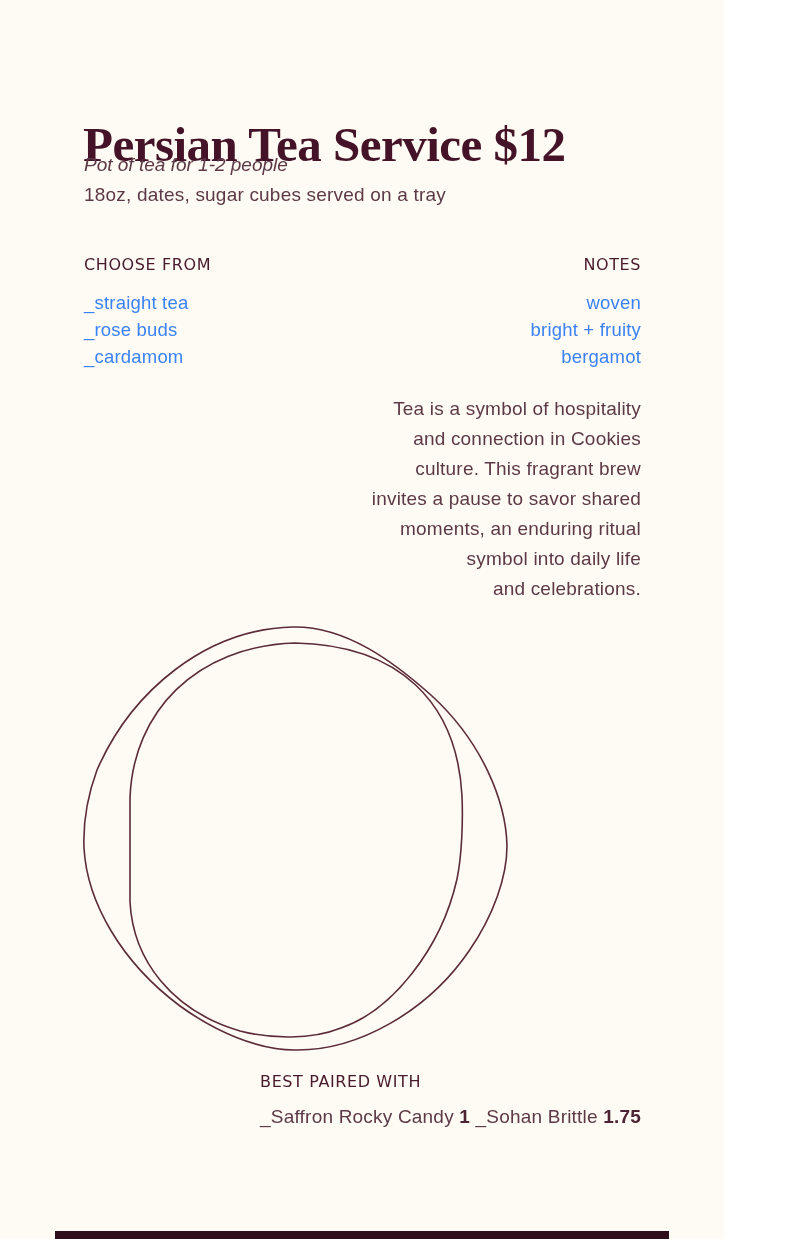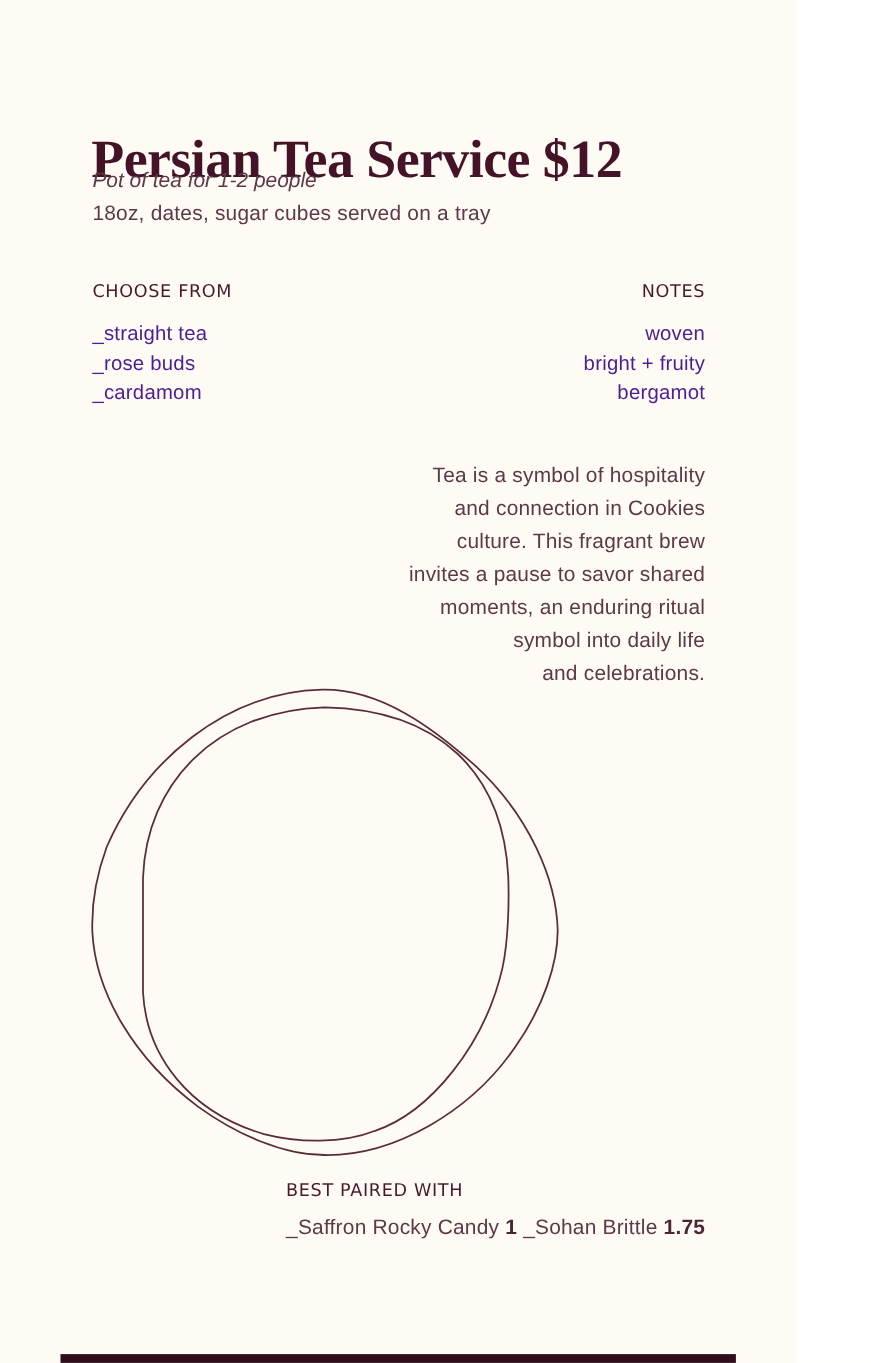--- a/index.html
+++ b/index.html
@@ -46,25 +46,25 @@
     position:absolute;left:84px;top:253px;
     text-align:left;
   }
   .col-right{
     position:absolute;right:83px;top:253px;
     text-align:right;
   }
   .item-list div{
     font-size:18.5px;line-height:27px;
     letter-spacing:0.2px;
-    color:#4c1d95;
+    color:#3b82f6;
     white-space:nowrap;
   }
   .story{
-    position:absolute;right:83px;top:418px;
+    position:absolute;right:83px;top:394px;
     text-align:right;
   }
   .story div{
     font-size:19px;line-height:30px;
     letter-spacing:0.2px;
     color:#5d3947;
     white-space:nowrap;
   }
   .illustration{
     position:absolute;left:0;top:0;

